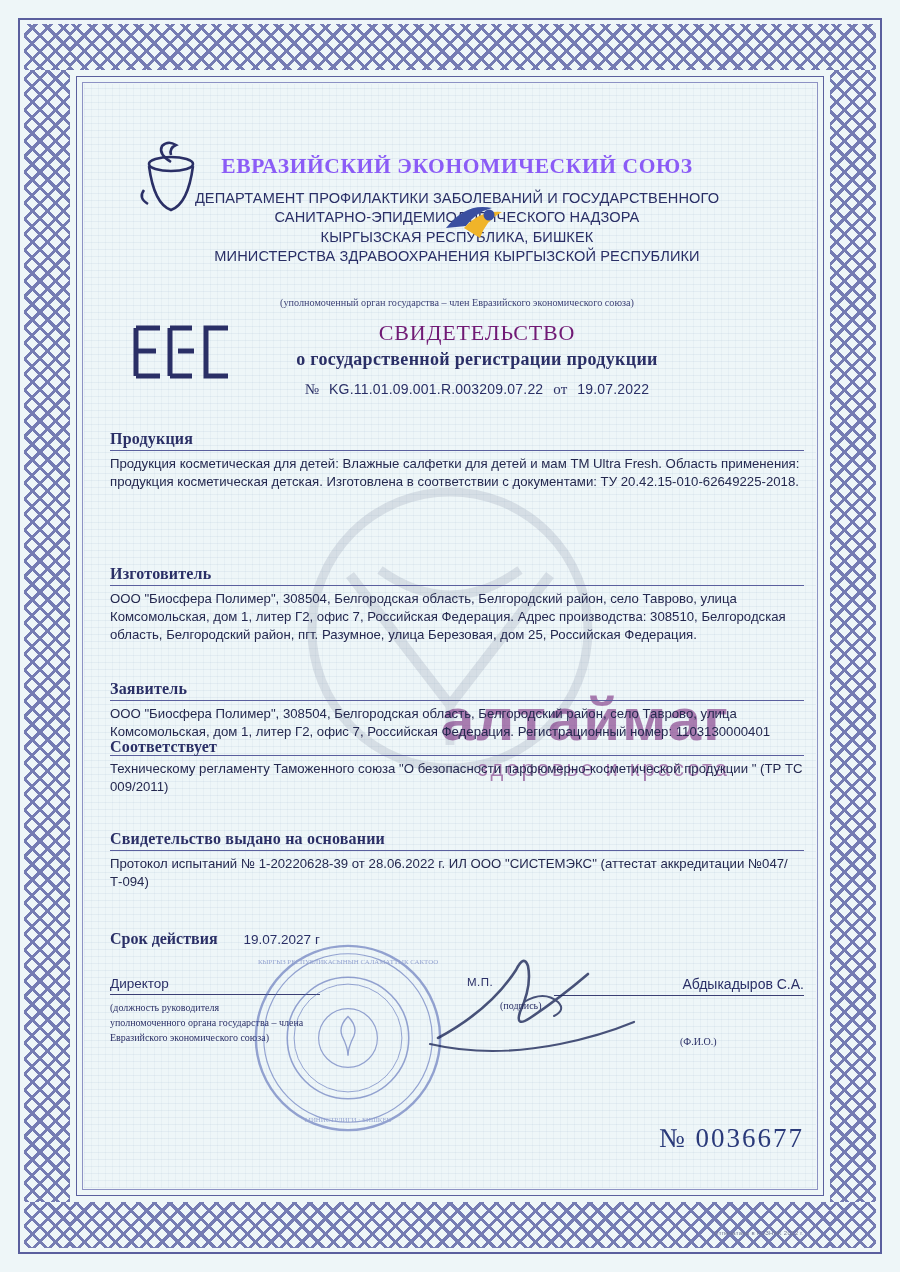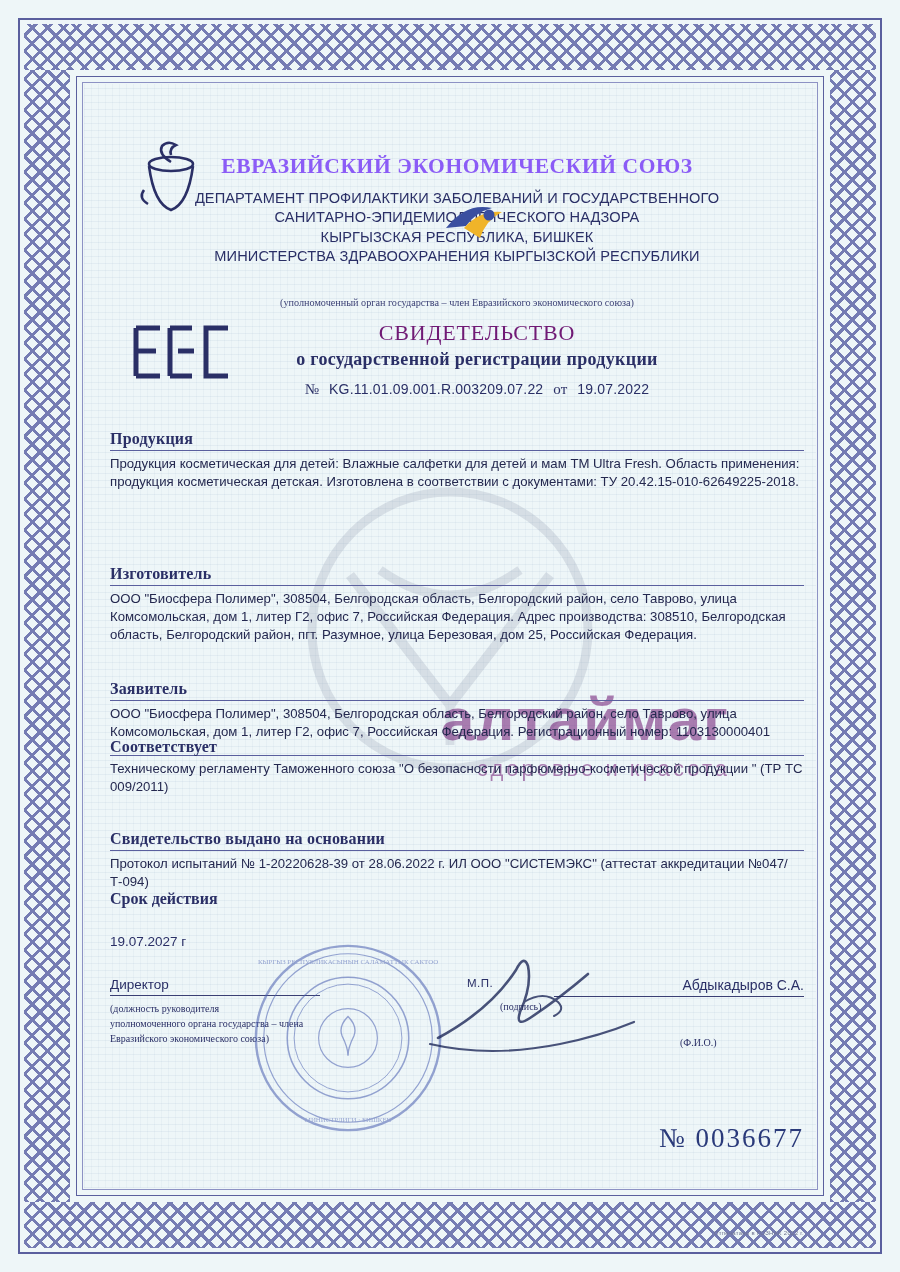--- a/index.html
+++ b/index.html
@@ -169,24 +169,24 @@
   .body-text {
     font-size: 13.2px;
     line-height: 1.36;
     color: #24284f;
     font-family: "Liberation Sans", sans-serif;
   }
   .sec-soot { margin-top: 14px; }
   .sec-basis { margin-top: 16px; }
 
   .validity {
+    margin-top: 40px;
     display: flex;
     align-items: baseline;
     gap: 26px;
-    flex-direction: column;
   }
   .validity .lbl { font-family: "Liberation Serif", serif; font-size: 16px; font-weight: 700; }
   .validity .val { font-size: 13.5px; }
 
   .sign-row {
     position: relative;
     margin-top: 28px;
     display: flex;
     align-items: flex-start;
     justify-content: space-between;

